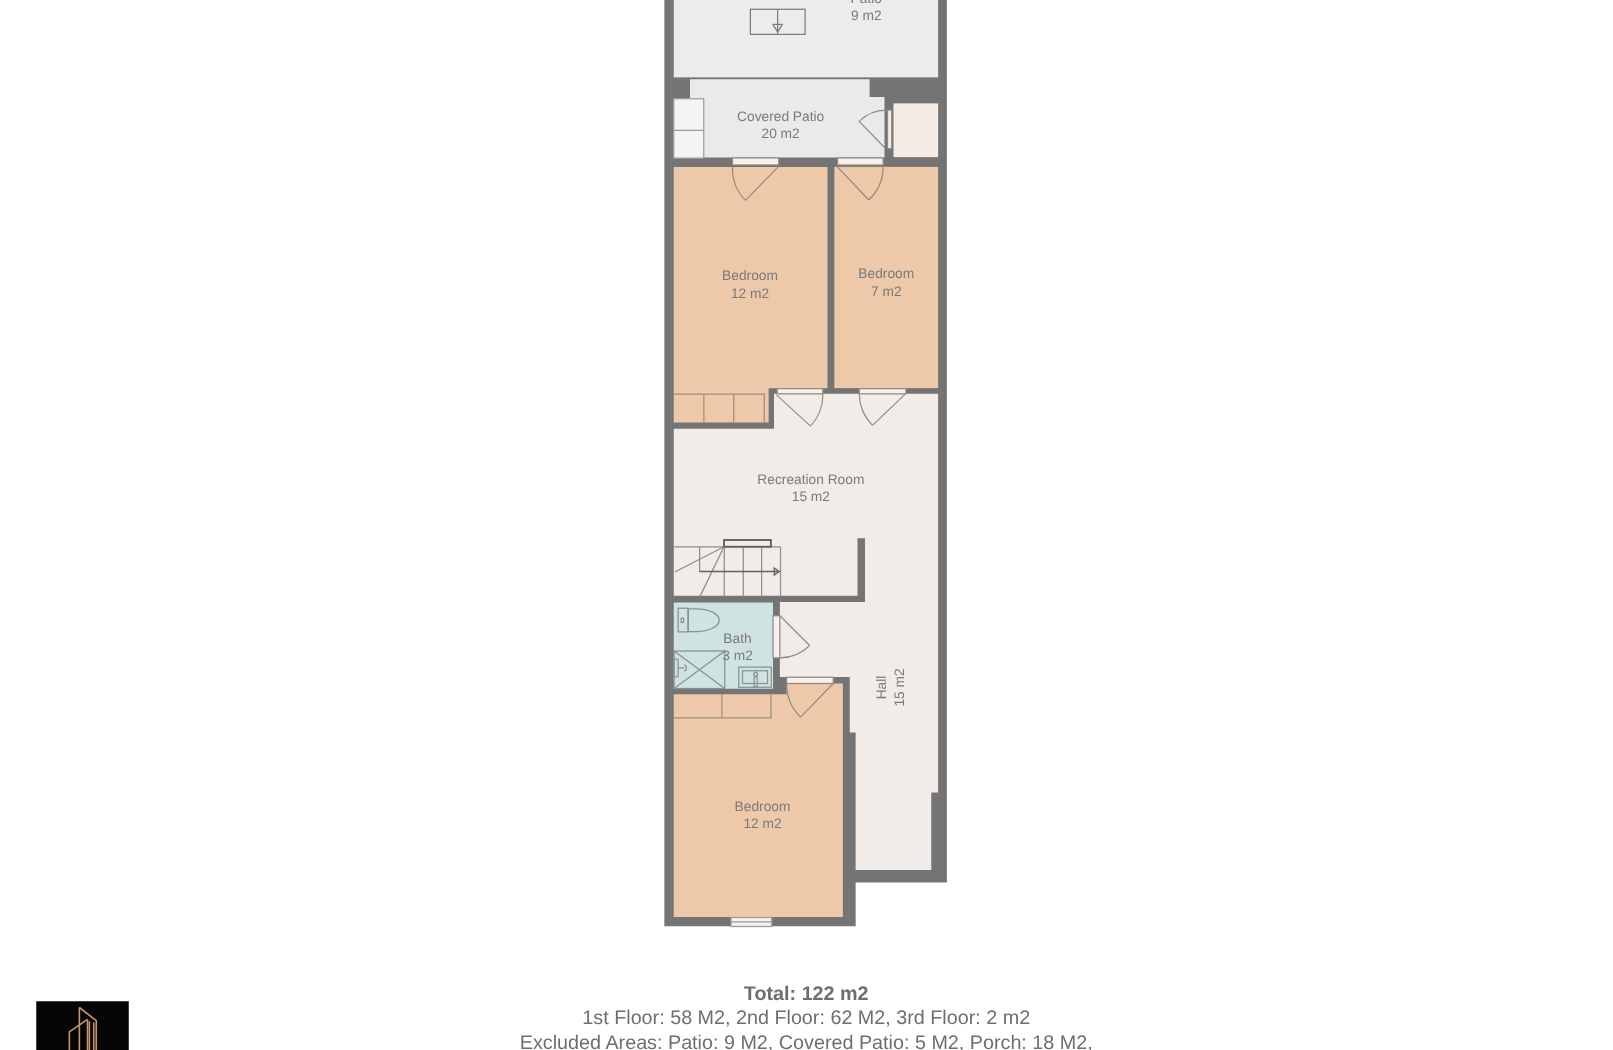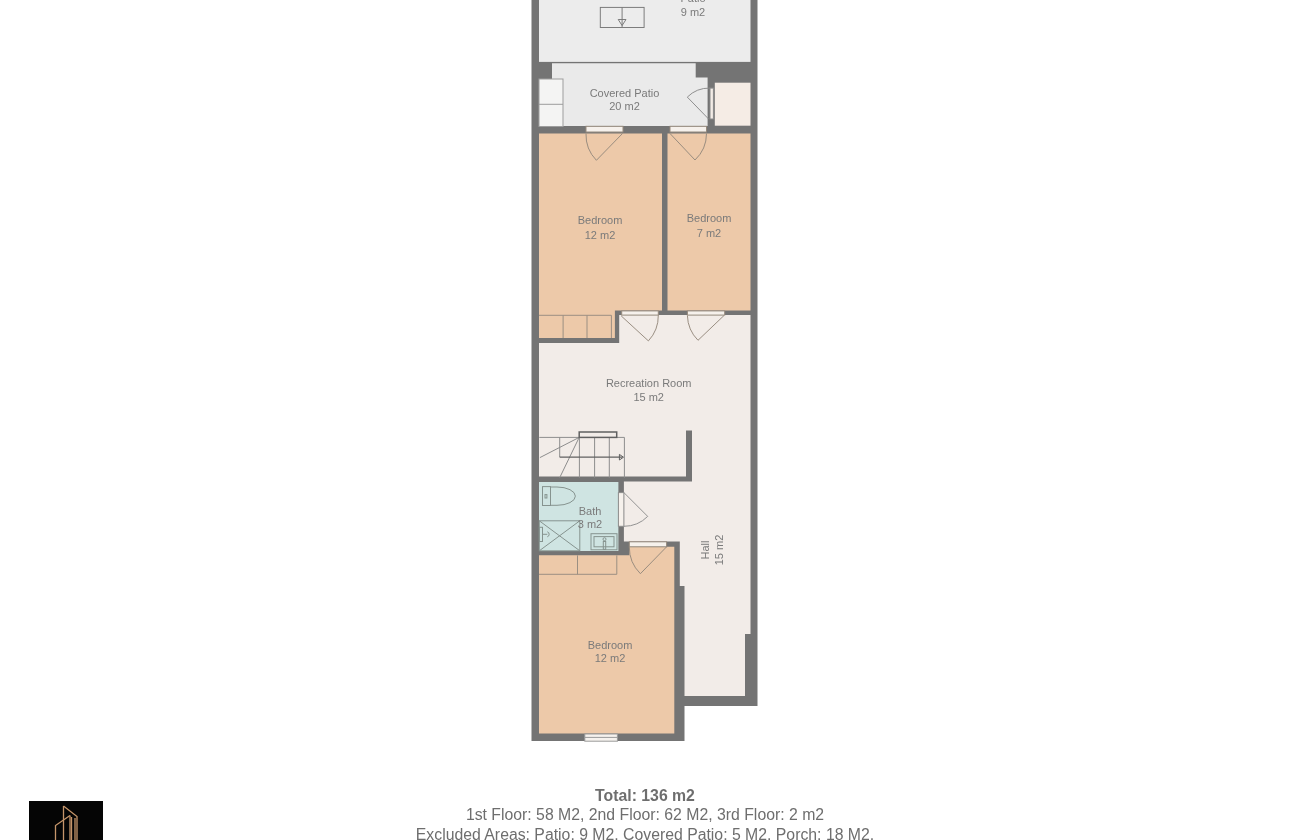--- a/index.html
+++ b/index.html
@@ -161,21 +161,21 @@
   <g transform="translate(712,550) rotate(-90)">
     <text class="lbl" x="0" y="-3" text-anchor="middle">Hall</text>
     <text class="lbl" x="0" y="11.3" text-anchor="middle">15 m2</text>
   </g>
 
   <text class="lbl" x="610" y="649" text-anchor="middle">Bedroom</text>
   <text class="lbl" x="610" y="662.3" text-anchor="middle">12 m2</text>
 </svg>
 
 <div id="footer">
-  <b>Total: 136 m2</b><br>
+  <b>Total: 122 m2</b><br>
   1st Floor: 58 M2, 2nd Floor: 62 M2, 3rd Floor: 2 m2<br>
   Excluded Areas: Patio: 9 M2, Covered Patio: 5 M2, Porch: 18 M2,
 </div>
 
 <div style="position:absolute;left:29px;top:801px;width:74px;height:39px;background:#050505;overflow:hidden;">
   <svg width="74" height="39" viewBox="0 0 74 39" style="position:absolute;left:0;top:0;">
     <g fill="none" stroke="#c5956a" stroke-width="1.3">
       <path d="M34.5,5 L48,15.5 L48,39"></path>
       <path d="M34.5,5 L34.5,39"></path>
       <path d="M41,14.5 L26.5,24.5 L26.5,39"></path>

